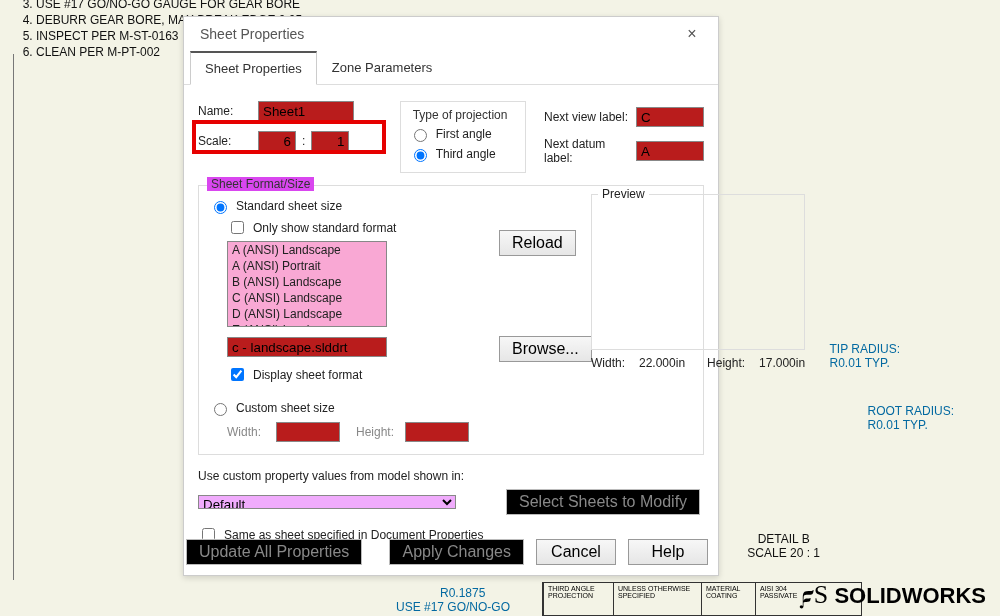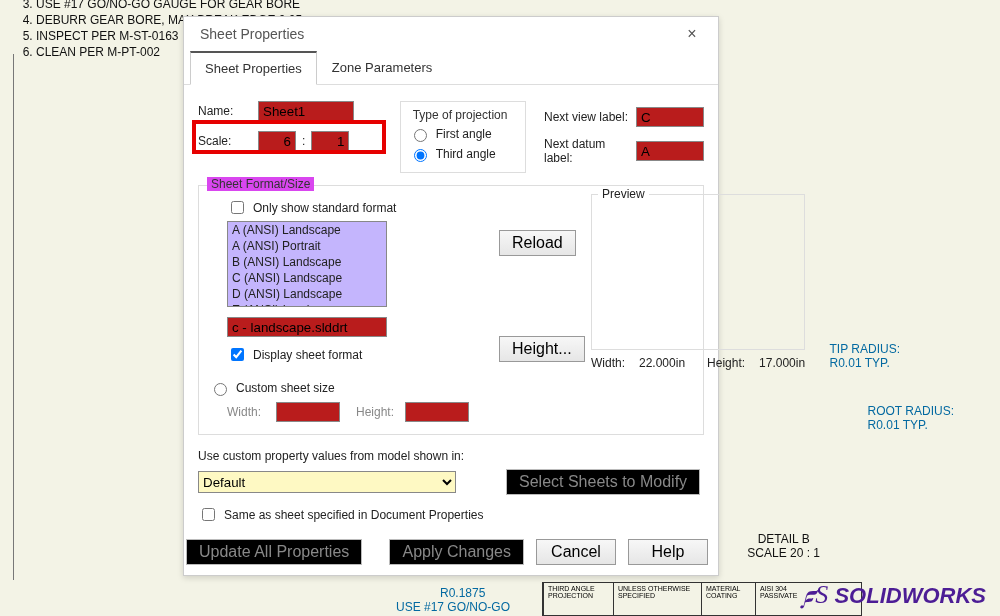--- a/index.html
+++ b/index.html
@@ -27,32 +27,32 @@
   .top3col { display:flex; gap:18px; margin-top:6px; }
   .projgroup { border:1px solid #ddd; padding:6px 10px 10px 8px; }
   .pg-title { margin-top:-14px; background:#fff; display:inline-block; padding:0 4px; font-size:12px; color:#333;}
   .rline { display:flex; align-items:center; gap:6px; margin-top:4px;}
   .shortin{ width:68px; }
   .redbox {
     position:absolute; border:4px solid #e60000; left:192px; top:120px; width:194px; height:34px; pointer-events:none;
   }
   .group { border:1px solid #ddd; margin-top:12px; padding:8px 10px 12px 10px; position:relative;}
   .group .gt { position:absolute; top:-9px; left:8px; background:#d946ef; padding:0 4px; font-size:12px; color:#333;}
-  .listbox { width:160px; height:86px; border:1px solid #888; overflow-y:scroll; background:#c4b5fd; margin-top:4px; font-size:12px;}
+  .listbox { width:160px; height:86px; border:1px solid #888; overflow-y:scroll; background:#f9a8d4; margin-top:4px; font-size:12px;}
   .listbox div { padding:1px 4px; }
   .btn { background:linear-gradient(#f7f7f7,#e6e6e6); border:1px solid #999; height:26px; padding:0 12px; cursor:pointer; font-size:16px; min-width:74px;}
   .bigbtn { min-width:80px; height:26px;}
   .disabled { color:#888; border-color:#bbb; background:#000000; }
   .prevbox { border:1px solid #ddd; height:156px; position:relative;}
   .prevbox .pt { position:absolute; top:-8px; left:6px; background:#fff; padding:0 4px; font-size:12px;}
   .whline { display:flex; gap:14px; align-items:center; margin-top:6px; font-size:12px;}
   .cbx { width:13px; height:13px; }
-  .selcombo{ width:258px; height:22px; border:1px solid #888; background:#fef9c3;}
+  .selcombo{ width:258px; height:14px; border:1px solid #888; background:#f0abfc;}
   .footer{ position:absolute; bottom:10px; left:2px; right:10px; display:flex; gap:12px; align-items:center;}
-  .brand { position:absolute; right:14px; bottom:6px; font-size:22px; font-weight:700; color:#4c1d95; font-style:italic; font-family:Arial, sans-serif;}
+  .brand { position:absolute; right:14px; bottom:6px; font-size:22px; font-weight:700; color:#000000; font-family:Arial, sans-serif;}
   .ruler { position:absolute; left:0; top:54px; bottom:36px; width:14px; border-right:1px solid #777; }
   .tbtable { position:absolute; right:138px; bottom:0; width:320px; height:34px; border:1px solid #333; display:flex;}
   .tbtable div{ border-left:1px solid #333; padding:2px 4px; font-size:7px; overflow:hidden;}
 </style>
 </head>
 <body>
 
 <div class="bgnotes">
   <ol start="3">
     <li>USE #17 GO/NO-GO GAUGE FOR GEAR BORE</li>
@@ -146,20 +146,24 @@
           <input class="tin shortin" value="A" style="">
         </div>
       </div>
     </div>
 
     <div class="group">
       <span class="gt">Sheet Format/Size</span>
       <div style="display:flex; gap:30px;">
 
         <div style="width:260px;">
+          <div class="rline">
+            <input type="radio" name="sfs" checked="" style="">
+            <span>Standard sheet size</span>
+          </div>
           <div class="rline" style="margin-left:18px;">
             <input type="checkbox" class="cbx" style="">
             <span>Only show standard format</span>
           </div>
           <div class="listbox" style="margin-left:18px;">
             <div>A (ANSI) Landscape</div>
             <div>A (ANSI) Portrait</div>
             <div>B (ANSI) Landscape</div>
             <div>C (ANSI) Landscape</div>
             <div>D (ANSI) Landscape</div>
@@ -181,21 +185,21 @@
             <span style="width:44px; margin-left:10px;">Height:</span>
             <input class="tin" style="width: 64px;" disabled="">
           </div>
         </div>
 
         <div style="flex:1;">
           <div style="display:flex; gap:22px;">
             <div style="width:70px; padding-top:36px;">
               <button class="btn">Reload</button>
               <div style="height:80px;"></div>
-              <button class="btn">Height...</button>
+              <button class="btn">Browse...</button>
             </div>
             <div style="flex:1;">
               <div class="prevbox">
                 <span class="pt">Preview</span>
               </div>
               <div class="whline">
                 <span>Width:</span>
                 <span>22.000in</span>
                 <span style="margin-left:8px;">Height:</span>
                 <span>17.000in</span>

